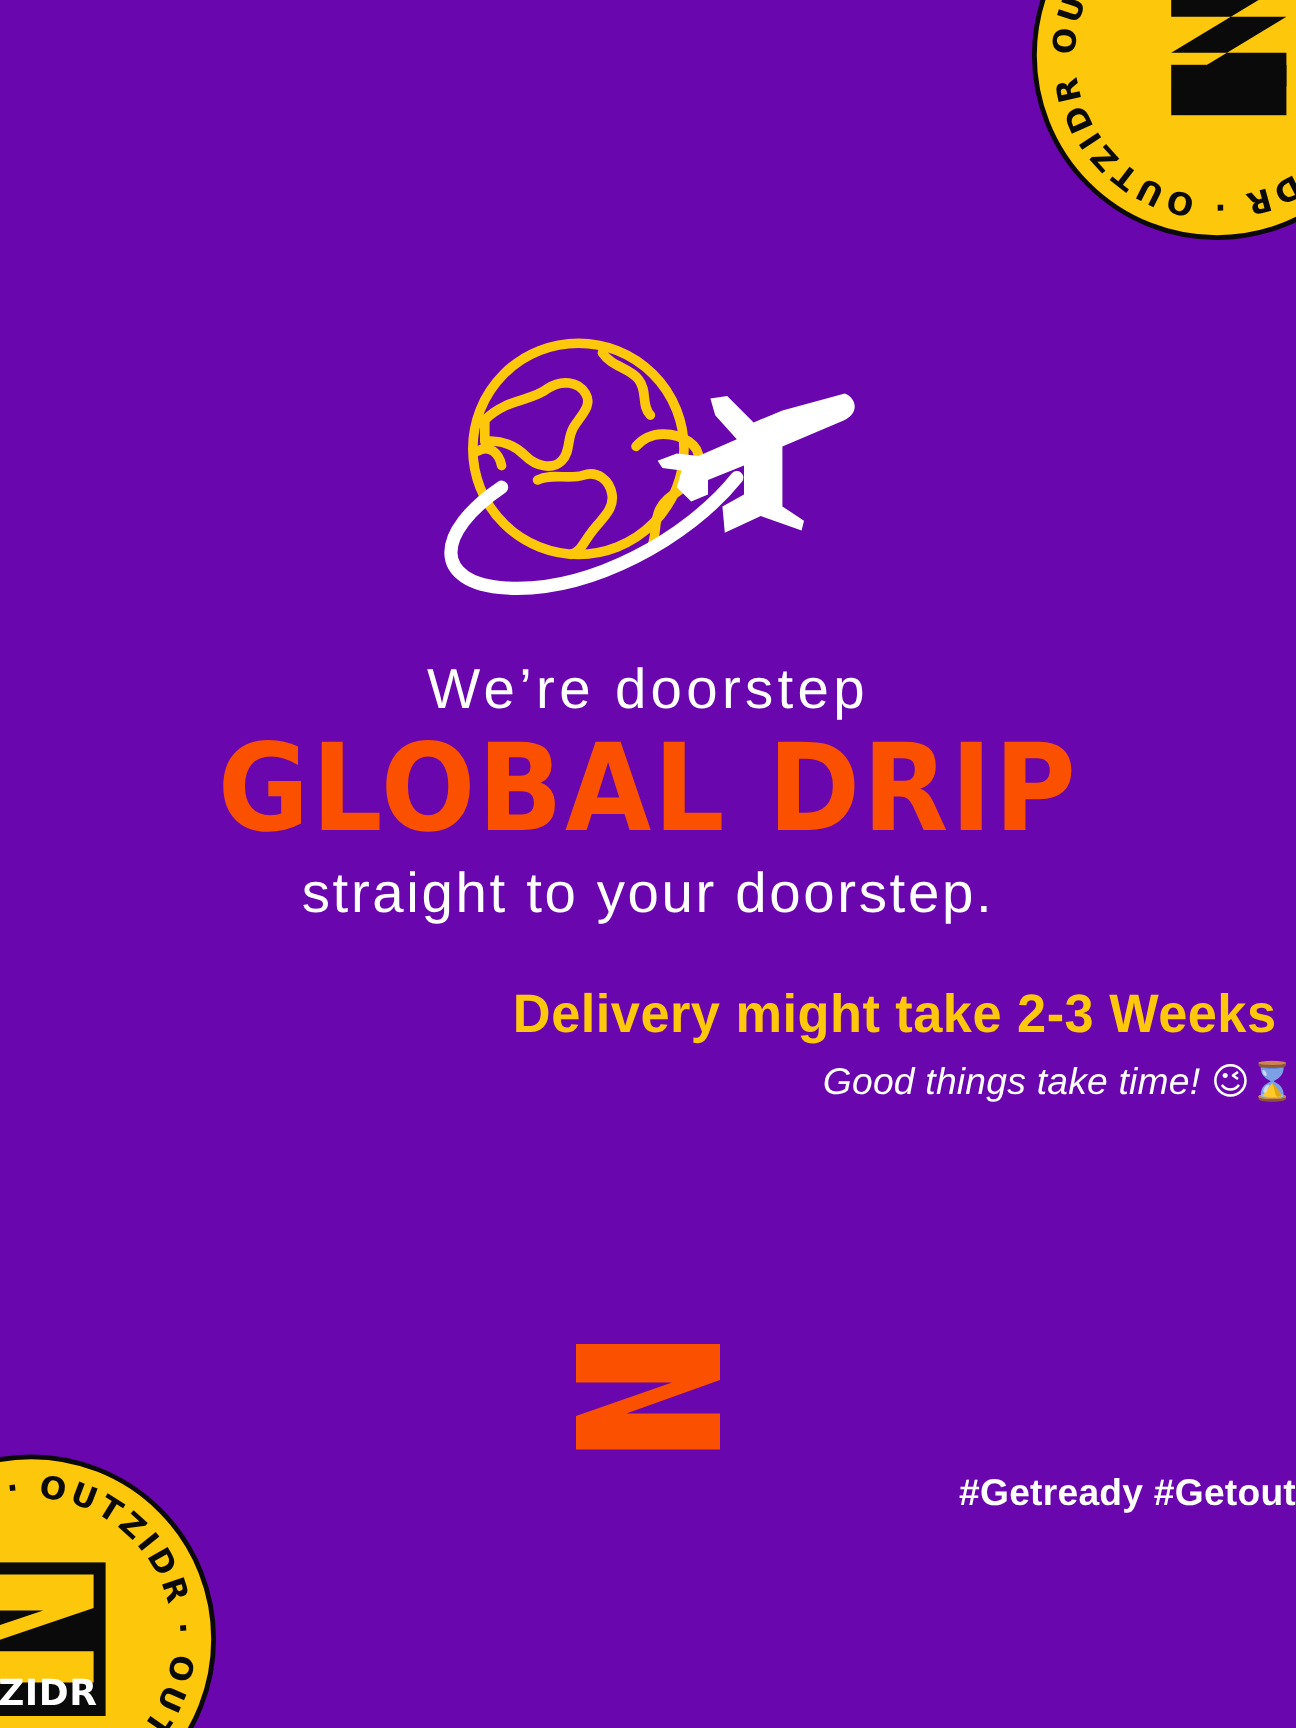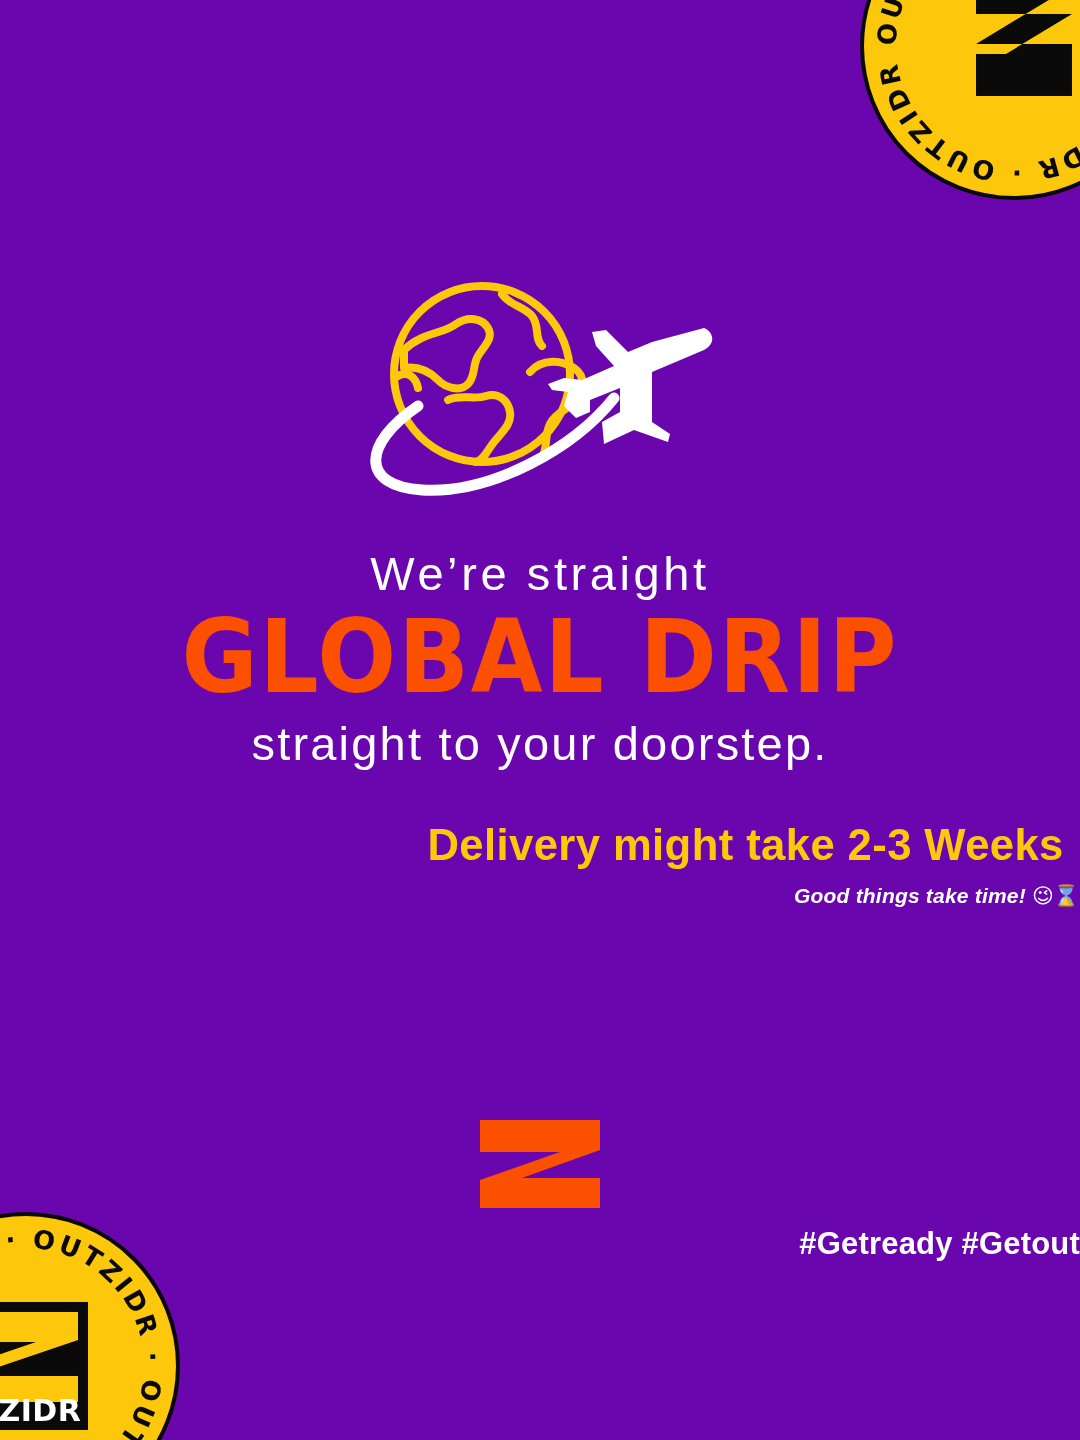--- a/index.html
+++ b/index.html
@@ -95,22 +95,22 @@
   #delivery-headline {
     font-size: 45px;
     font-weight: 700;
     color: #FDC70C;
     letter-spacing: 0.4px;
     line-height: 1.1;
     transform: scaleX(0.97);
   }
   #delivery-subline {
     margin-top: 13px;
-    font-size: 21px;
-    font-weight: 700;
+    font-size: 31px;
+    font-weight: 400;
     font-style: italic;
     color: #ffffff;
     letter-spacing: 0.2px;
     line-height: 1.2;
     margin-left: 12px;
   }
   #delivery-subline .emoji {
     font-style: normal;
     font-family: "DejaVu Sans", sans-serif;
     letter-spacing: 0;
@@ -198,21 +198,21 @@
       <g fill="#FFFFFF">
         <path d="M352 56 C362 60, 364 72, 352 78 L300 100 L300 150 L318 162 L316 170
                  L282 158 L252 172 L250 150 L268 140 L268 116 L238 128
                  L238 140 L224 146 L212 134 L216 120 L200 118 L196 112 L212 106
                  L230 108 L262 94 L244 74 L240 60 L254 58 L276 80 L300 70 Z"></path>
       </g>
     </svg>
   </div>
 
   <div id="headline-block">
-    <div id="line-serving">We’re straight</div>
+    <div id="line-serving">We’re doorstep</div>
     <div id="line-global-drip">GLOBAL DRIP</div>
     <div id="line-doorstep">straight to your doorstep.</div>
   </div>
 
   <div id="delivery-block">
     <div id="delivery-headline">Delivery might take 2-3 Weeks</div>
     <div id="delivery-subline">
       <span>Good things take time!</span>
       <span class="emoji">😉⌛</span>
     </div>

